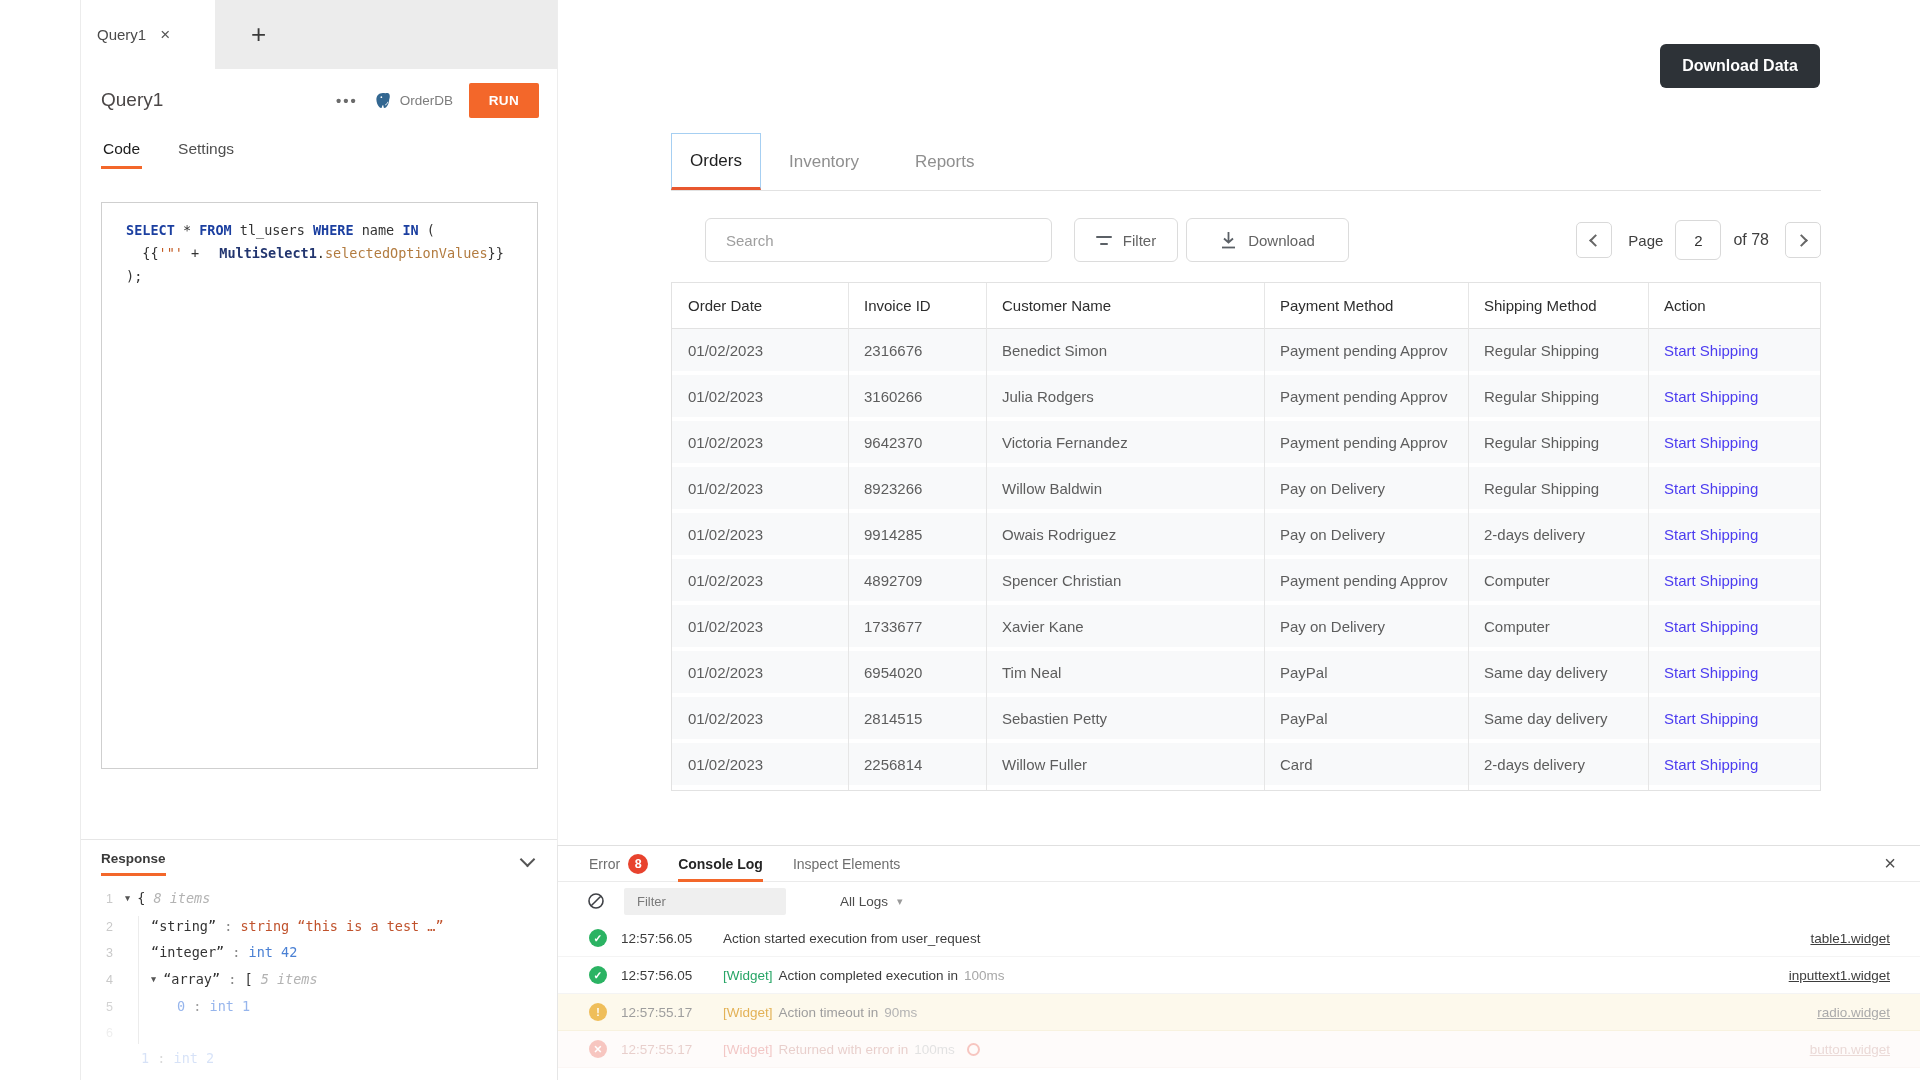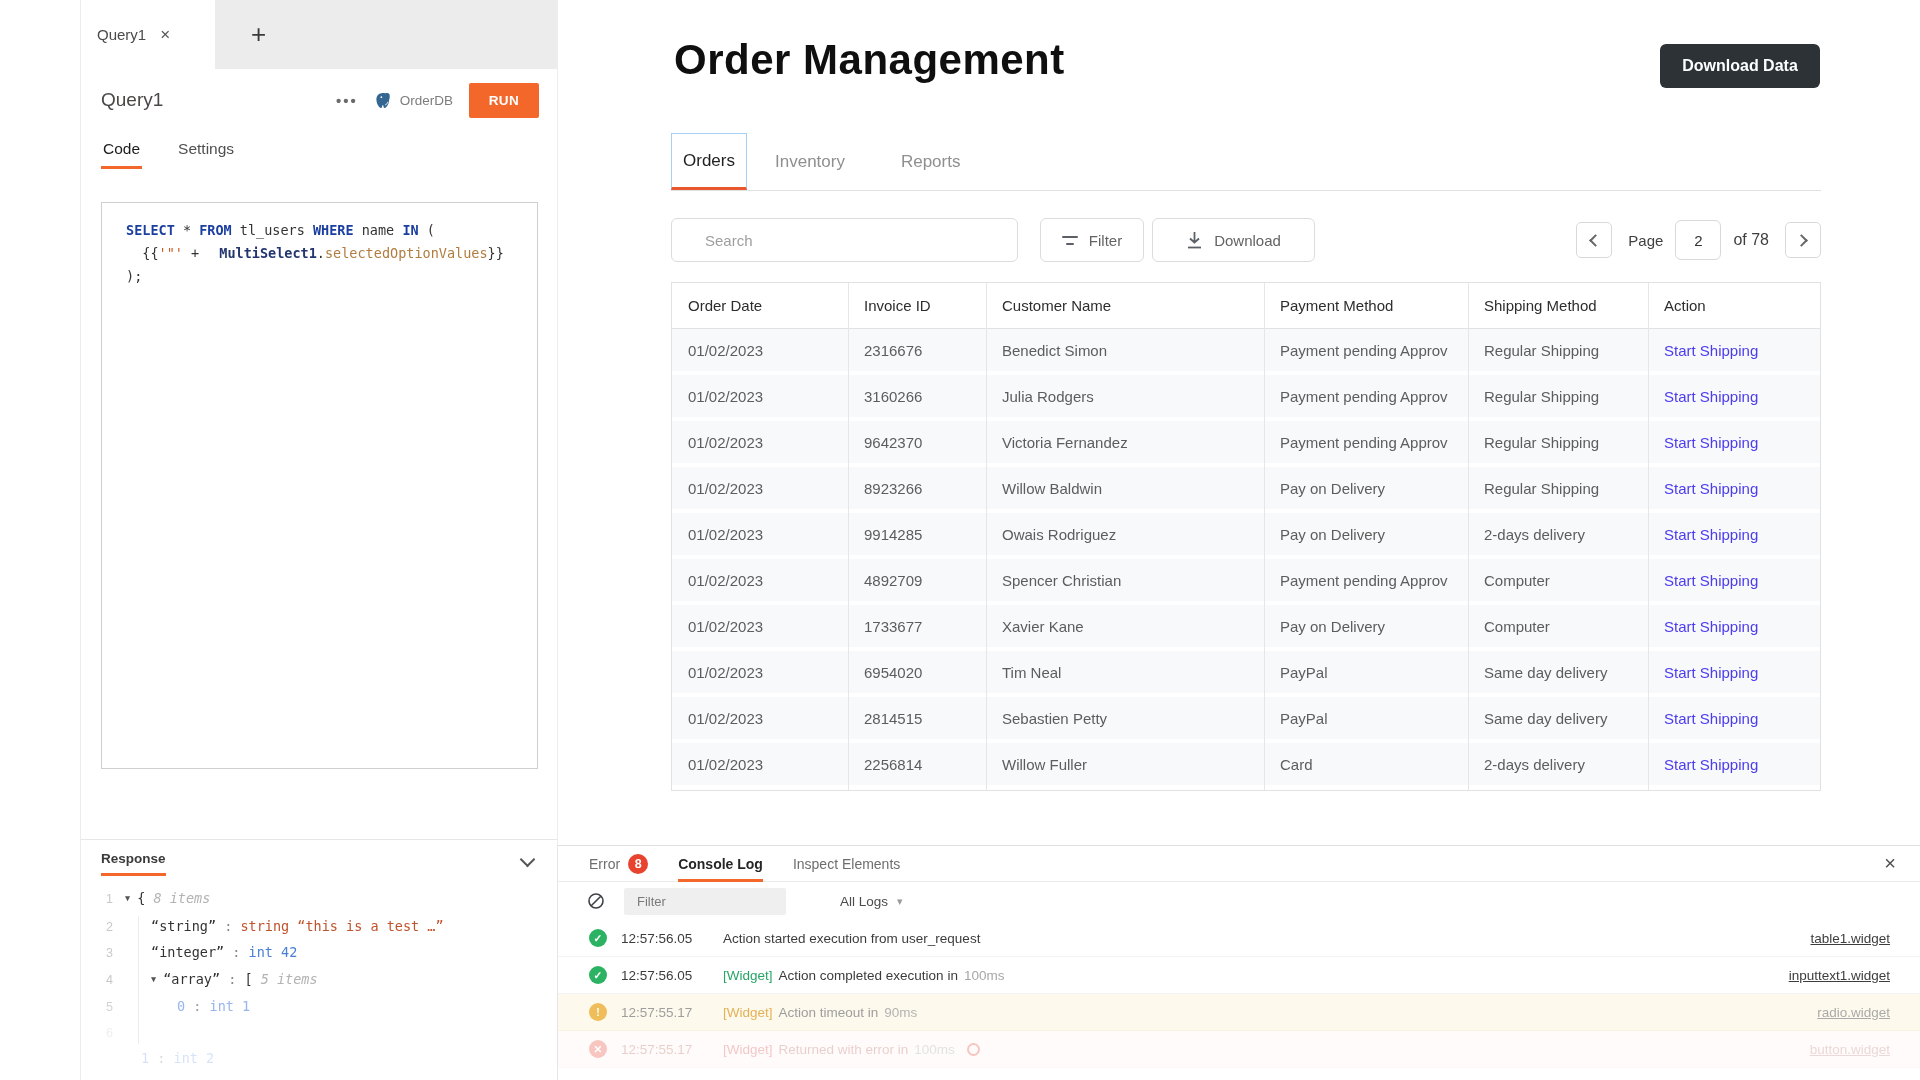--- a/index.html
+++ b/index.html
@@ -67,27 +67,27 @@
   .btn-orange { position:absolute; left:876px; top:44px; width:200px; height:44px; border:none;
                 border-radius:6px; background:#f3672a; color:#fff; font-size:16px; font-weight:bold;
                 font-family:inherit; cursor:pointer; }
   .btn-dark { position:absolute; left:1102px; top:44px; width:160px; height:44px; border:none;
               border-radius:6px; background:#2d3237; color:#fff; font-size:16px; font-weight:bold;
               font-family:inherit; cursor:pointer; }
 
   .apptabs { position:absolute; left:113px; top:133px; width:1150px; height:58px;
              border-bottom:1px solid #e2e2e2; display:flex; align-items:stretch; }
   .apptab { display:flex; align-items:center; padding:0 28px; font-size:17px; color:#8f8f8f; cursor:pointer; }
-  .apptab.active { width:76px; padding:0; justify-content:center; color:#1f1f1f;
+  .apptab.active { width:90px; padding:0; justify-content:center; color:#1f1f1f;
                    border:1px solid #a6cff2; border-bottom:3px solid #e8572e; background:#fff; }
 
   .toolbar { position:absolute; left:113px; top:218px; width:1150px; height:44px;
              display:flex; align-items:center; }
   .search-box { width:347px; height:44px; border:1px solid #dcdcdc; border-radius:6px;
-                padding:0 33px; font-size:15px; color:#333; font-family:inherit; outline:none; }
+                padding:0 20px; font-size:15px; color:#333; font-family:inherit; outline:none;margin-left:34px; }
   .search-box::placeholder { color:#9e9e9e; }
   .tool-btn { height:44px; display:flex; align-items:center; justify-content:center; gap:11px;
               border:1px solid #dcdcdc; border-radius:6px; background:#fff; font-size:15px;
               color:#636363; font-family:inherit; cursor:pointer; }
   .filter-btn { width:104px; margin-left:22px; }
   .download-btn { width:163px; margin-left:8px; }
   .filter-ico { display:inline-flex; flex-direction:column; align-items:center; gap:5px; }
   .filter-ico i { display:block; height:2px; background:#5b6066; border-radius:1px; }
   .filter-ico i:first-child { width:16px; }
   .filter-ico i:last-child { width:8px; }
@@ -232,21 +232,20 @@
           </div>
           <div class="json-line" style="opacity: 0.3; flex-direction: column;">
             <span class="lnum">6</span>
             <span class="lcontent" style="padding-left: 52px;"><span class="tk-int2">1</span><span class="tk-sep"> : </span><span class="tk-int2">int 2</span></span>
           </div>
         </div>
     </div>
   </aside>
 
   <main id="canvas">
-    <h1 class="app-title">Order Management</h1>
     <button class="btn-dark">Download Data</button>
 
     <div class="apptabs">
       <div class="apptab active">
         <span>Orders</span>
       </div>
       <div class="apptab">
         <span>Inventory</span>
       </div>
       <div class="apptab">

